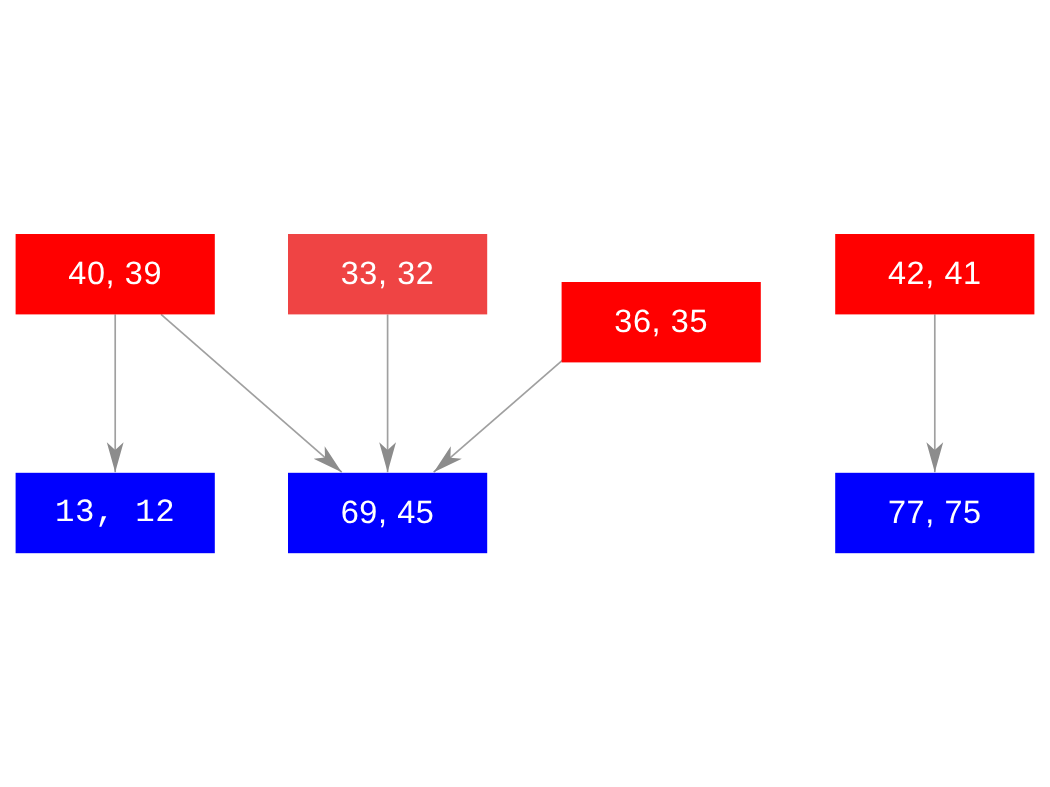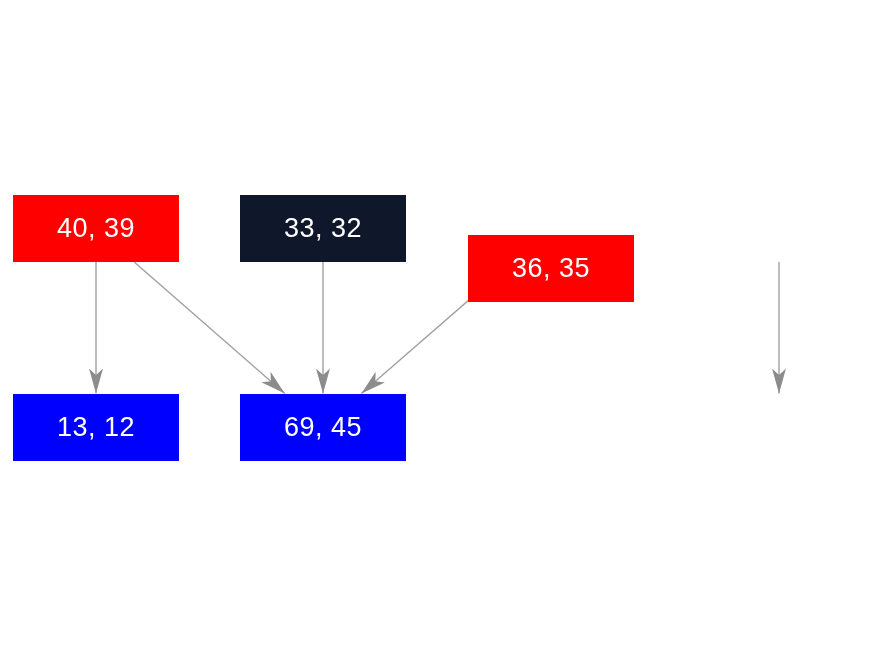--- a/index.html
+++ b/index.html
@@ -60,26 +60,32 @@
         <line x1="134.21356783919597" y1="262" x2="284.786432160804" y2="393.5" stroke="#a0a0a0" stroke-width="1.4" marker-end="url(#arrowhead)"></line>
         <line x1="323" y1="262" x2="323" y2="393.5" stroke="#a0a0a0" stroke-width="1.4" marker-end="url(#arrowhead)"></line>
         <line x1="512.6180904522613" y1="262" x2="361.3819095477387" y2="393.5" stroke="#a0a0a0" stroke-width="1.4" marker-end="url(#arrowhead)"></line>
         <line x1="779" y1="262" x2="779" y2="393.5" stroke="#a0a0a0" stroke-width="1.4" marker-end="url(#arrowhead)"></line>
       </g>
   </svg>
 
   <div class="node node-red" id="node-r1" style="background: rgb(255, 0, 0); color: rgb(255, 255, 255);">
     <span>40, 39</span>
   </div>
-  <div class="node node-red" id="node-r2" style="background: #0f172a; color: rgb(255, 255, 255);">
+  <div class="node node-red" id="node-r2" style="background: #ef4444; color: rgb(255, 255, 255);">
     <span>33, 32</span>
   </div>
   <div class="node node-red" id="node-r3" style="background: rgb(255, 0, 0); color: rgb(255, 255, 255);">
     <span>36, 35</span>
   </div>
-  <div class="node node-blue" id="node-b1" style="background: rgb(0, 0, 255); color: rgb(255, 255, 255);">
+  <div class="node node-red" id="node-r4" style="background: rgb(255, 0, 0); color: rgb(255, 255, 255);">
+    <span>42, 41</span>
+  </div>
+  <div class="node node-blue" id="node-b1" style="background: rgb(0, 0, 255); color: rgb(255, 255, 255); font-family: Liberation Mono, monospace;">
     <span>13, 12</span>
   </div>
   <div class="node node-blue" id="node-b2" style="background: rgb(0, 0, 255); color: rgb(255, 255, 255);">
     <span>69, 45</span>
   </div>
+  <div class="node node-blue" id="node-b3" style="background: rgb(0, 0, 255); color: rgb(255, 255, 255);">
+    <span>77, 75</span>
+  </div>
 
 </div>
 
 </body></html>

